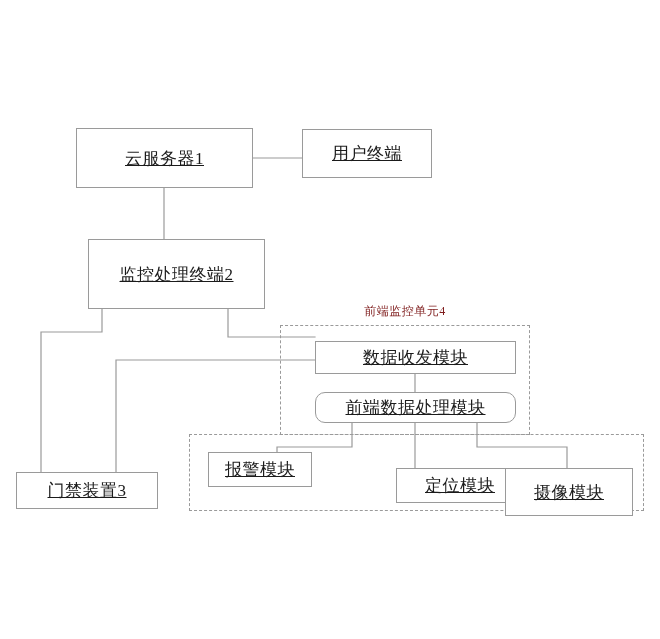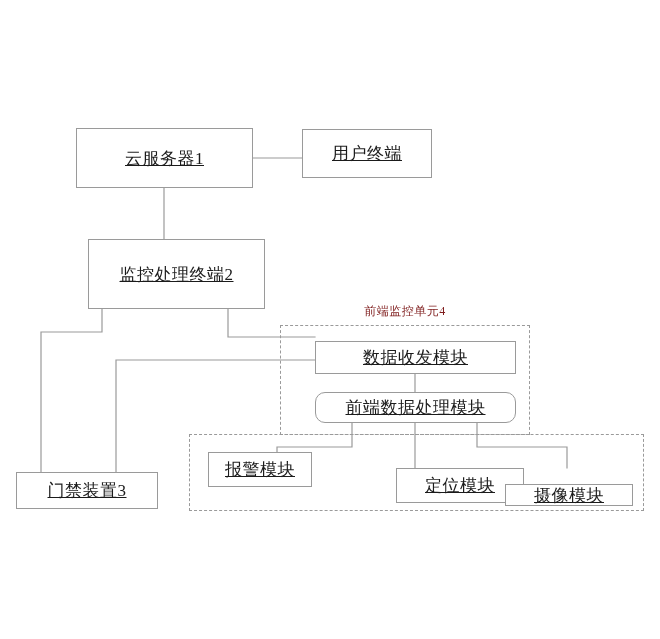--- a/index.html
+++ b/index.html
@@ -99,17 +99,17 @@
   </div>
   <div class="node-box" style="left: 315px; top: 392px; width: 201px; height: 31px; border-radius: 10px;">
     <span class="node-label">前端数据处理模块</span>
   </div>
   <div class="node-box" style="left: 200px; top: 452px; width: 104px; height: 35px; margin-left: 8px;">
     <span class="node-label">报警模块</span>
   </div>
   <div class="node-box" style="left: 353px; top: 468px; width: 128px; height: 35px; margin-left: 43px;">
     <span class="node-label">定位模块</span>
   </div>
-  <div class="node-box" style="left: 505px; top: 484px; width: 128px; height: 22px;">
+  <div class="node-box" style="left: 505px; top: 468px; width: 128px; height: 48px;">
     <span class="node-label">摄像模块</span>
   </div>
 
 </div>
 
 </body></html>

